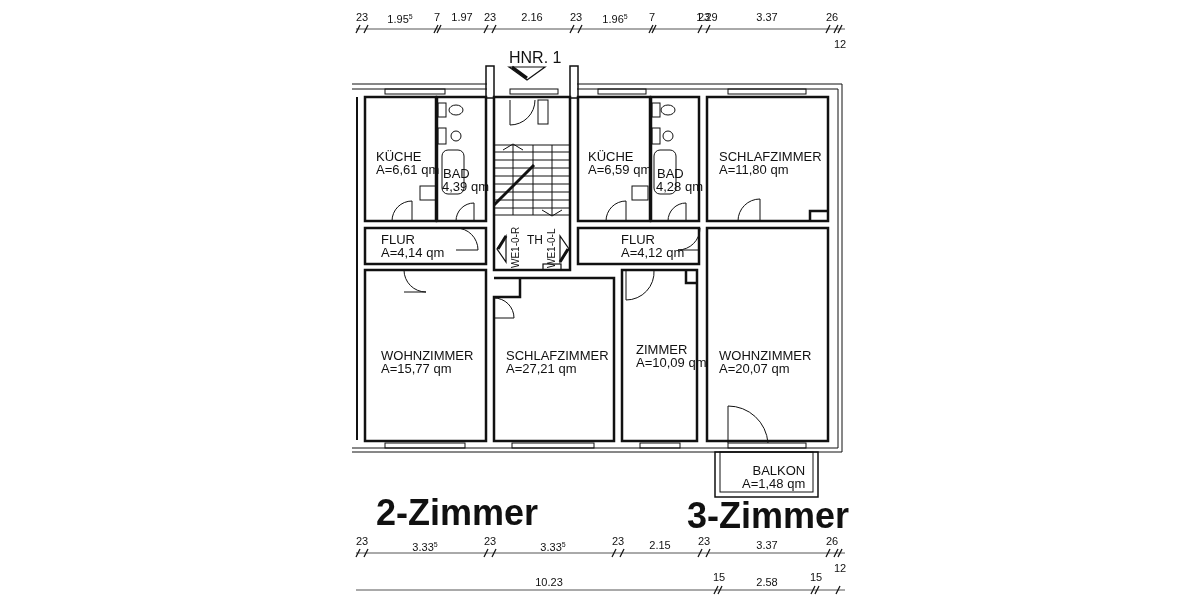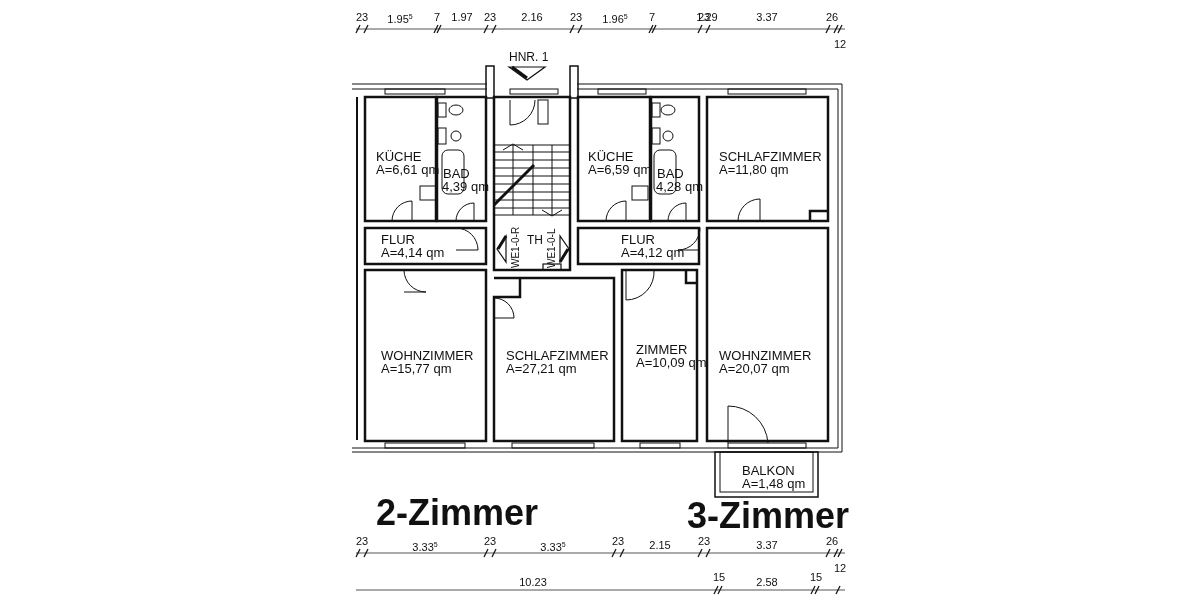--- a/index.html
+++ b/index.html
@@ -194,21 +194,21 @@
   <span class="dim" style="left:576px;top:11px">23</span>
   <span class="dim" style="left:615px;top:11px"><span>1.96</span><sup>5</sup></span>
   <span class="dim" style="left:652px;top:11px">7</span>
   <span class="dim" style="left:707px;top:11px">1.29</span>
   <span class="dim" style="left:704px;top:11px">23</span>
   <span class="dim" style="left:767px;top:11px">3.37</span>
   <span class="dim" style="left:832px;top:11px">26</span>
   <span class="dim" style="left:840px;top:38px">12</span>
 </div>
 
-<span class="lbl" style="left:509px;top:51px;font-size:12px">HNR. 1</span>
+<span class="lbl" style="left:509px;top:51px;font-size:16px">HNR. 1</span>
 
 <div>
   <div class="lbl" style="left:376px;top:150px">
     <div>KÜCHE</div>
     <div>A=6,61 qm</div>
   </div>
   <div class="lbl" style="left:443px;top:167px">
     <div>BAD</div>
     <div style="margin-left:-1px">4,39 qm</div>
   </div>
@@ -251,38 +251,38 @@
     <div>A=4,12 qm</div>
   </div>
   <div class="lbl" style="left:636px;top:343px">
     <div>ZIMMER</div>
     <div>A=10,09 qm</div>
   </div>
   <div class="lbl" style="left:719px;top:349px">
     <div>WOHNZIMMER</div>
     <div>A=20,07 qm</div>
   </div>
-  <div class="lbl" style="left:742px;top:464px;text-align:left">
+  <div class="lbl" style="left:742px;top:464px;text-align:right">
     <div>BALKON</div>
     <div>A=1,48 qm</div>
   </div>
   <div class="big" style="left:687px;top:497px">3-Zimmer</div>
 </div>
 
 <div>
   <span class="dim" style="left:362px;top:535px">23</span>
   <span class="dim" style="left:425px;top:539px"><span>3.33</span><sup>5</sup></span>
   <span class="dim" style="left:490px;top:535px">23</span>
   <span class="dim" style="left:553px;top:539px"><span>3.33</span><sup>5</sup></span>
   <span class="dim" style="left:618px;top:535px">23</span>
   <span class="dim" style="left:660px;top:539px">2.15</span>
   <span class="dim" style="left:704px;top:535px">23</span>
   <span class="dim" style="left:767px;top:539px">3.37</span>
   <span class="dim" style="left:832px;top:535px">26</span>
   <span class="dim" style="left:840px;top:562px">12</span>
 </div>
 
 <div>
-  <span class="dim" style="left:533px;top:576px">10.23</span>
+  <span class="dim" style="left:549px;top:576px">10.23</span>
   <span class="dim" style="left:719px;top:571px">15</span>
   <span class="dim" style="left:767px;top:576px">2.58</span>
   <span class="dim" style="left:816px;top:571px">15</span>
 </div>
 
 </body></html>

